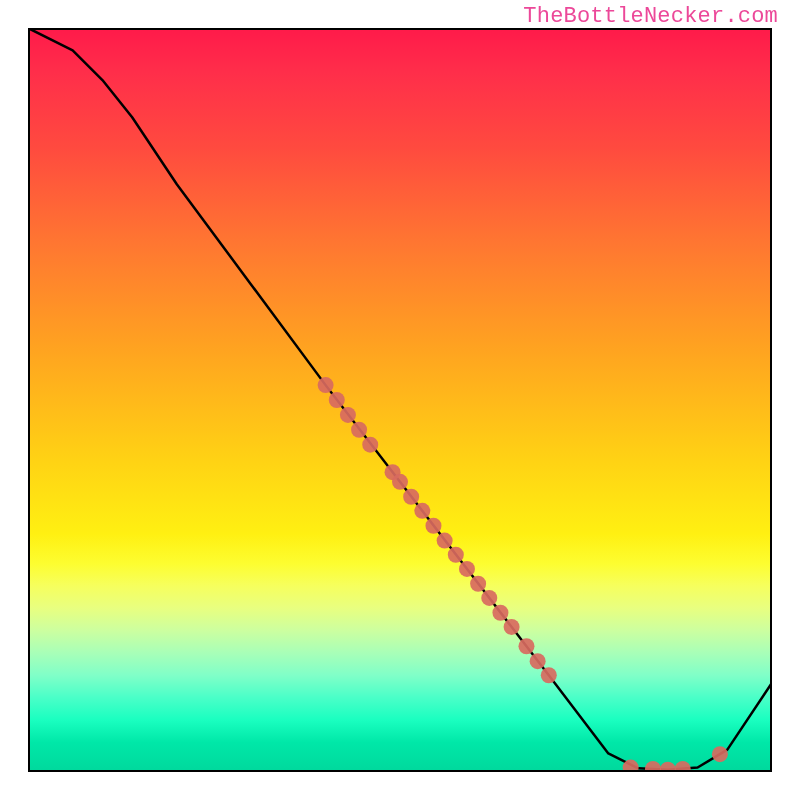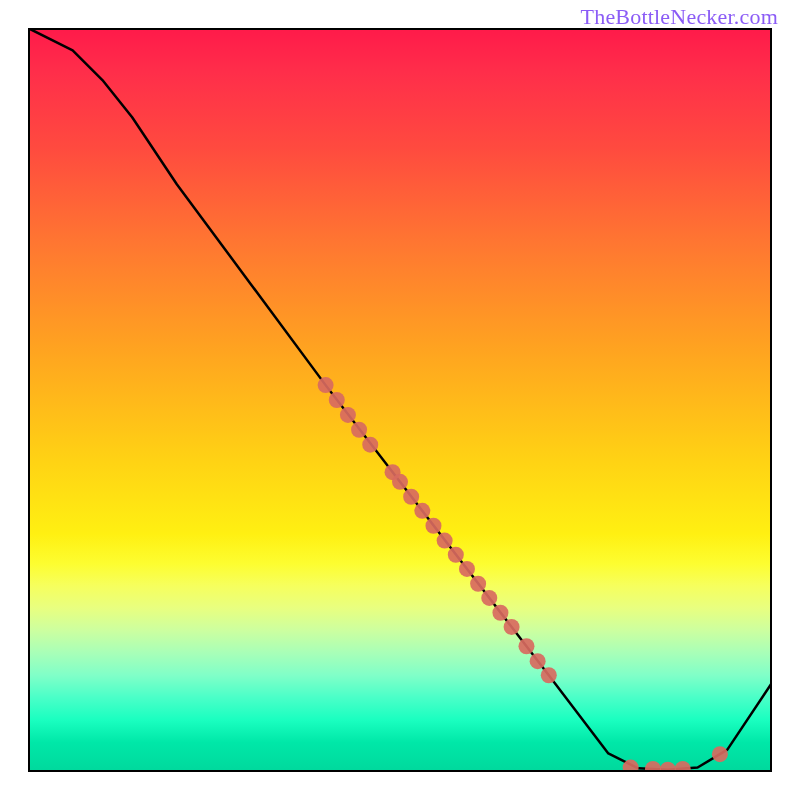--- a/index.html
+++ b/index.html
@@ -57,22 +57,22 @@
     top: 28px;
     width: 744px;
     height: 744px;
     pointer-events: none;
   }
   .watermark {
     position: absolute;
     top: 4px;
     right: 22px;
     font-size: 22px;
-    color: #8b5cf6;
-    font-family: Liberation Serif, serif;
+    color: #ec4899;
+    font-family: Liberation Mono, monospace;
     letter-spacing: 0.2px;
   }
 </style>
 </head>
 <body>
 
 <div class="chart-container">
   <div class="plot-area"></div>
   <svg class="overlay" viewBox="0 0 744 744">
     <g id="curve-group">

